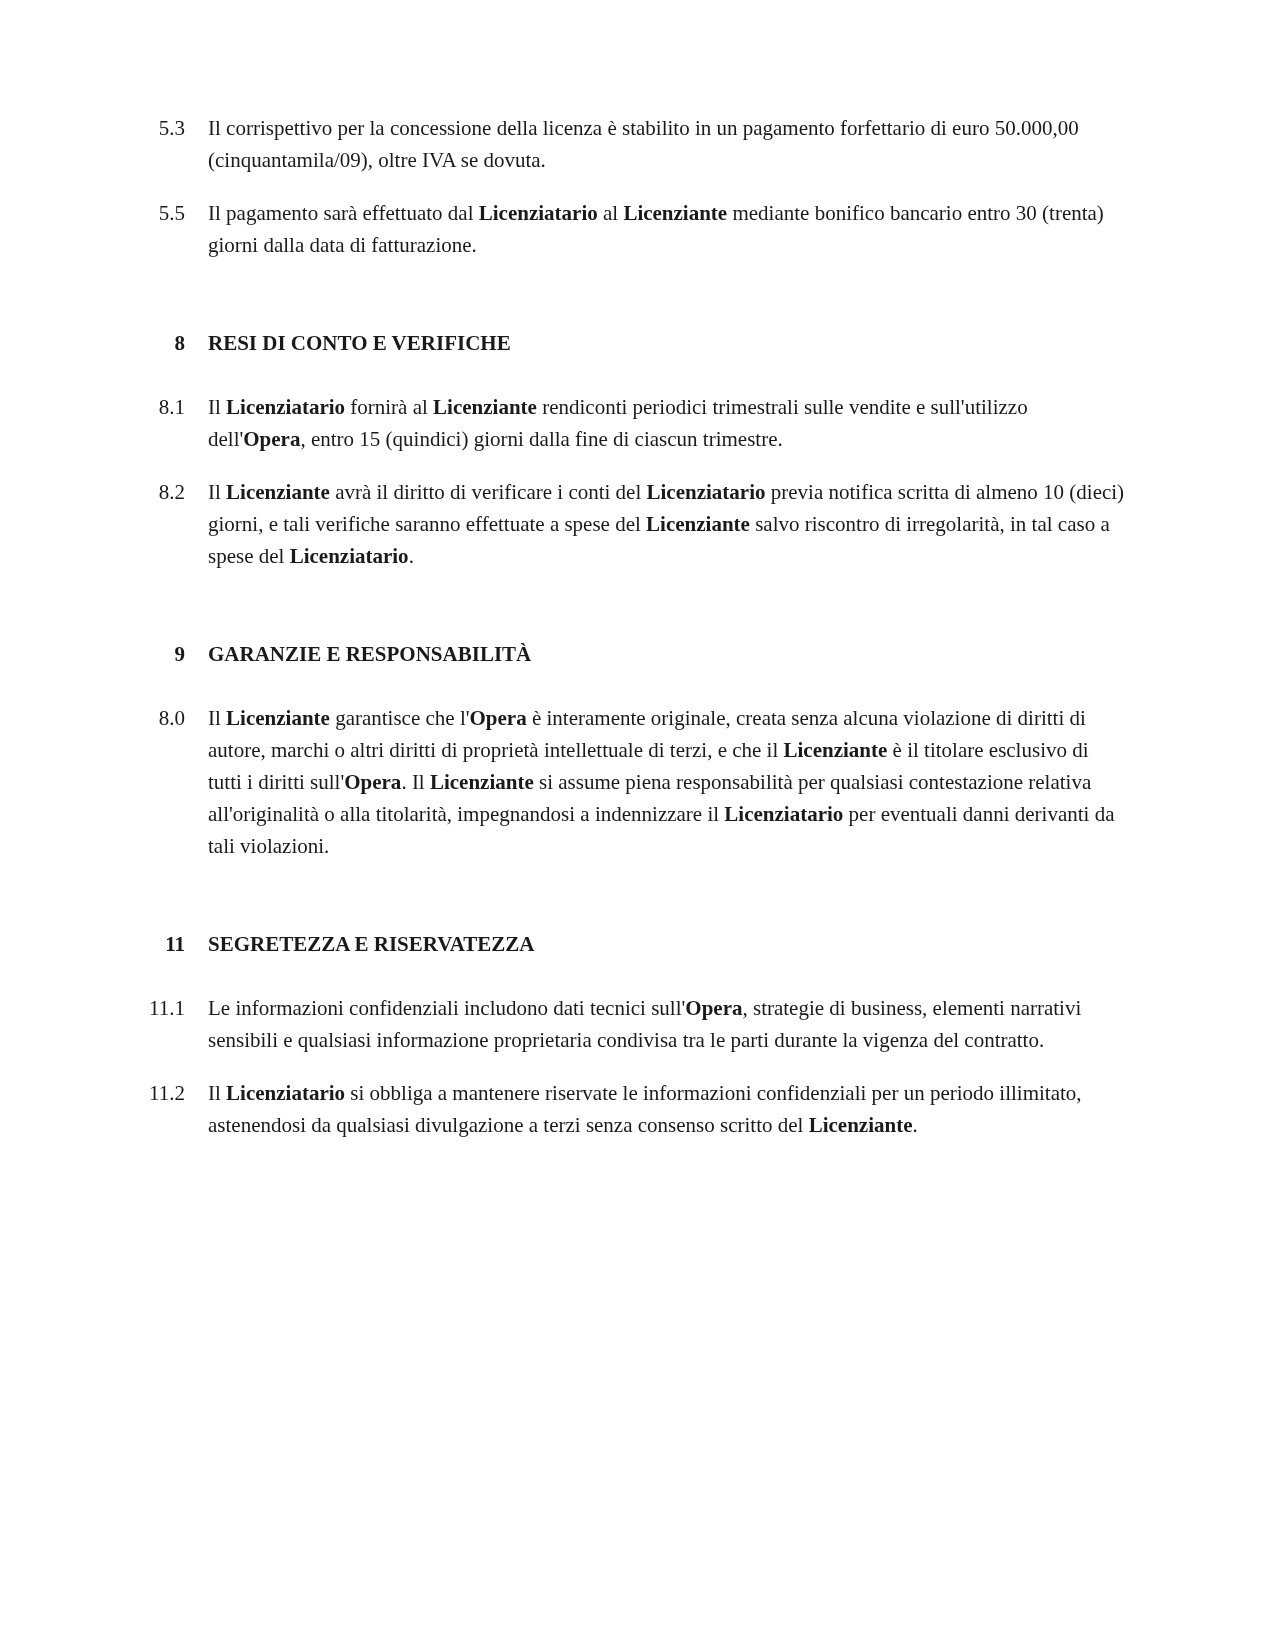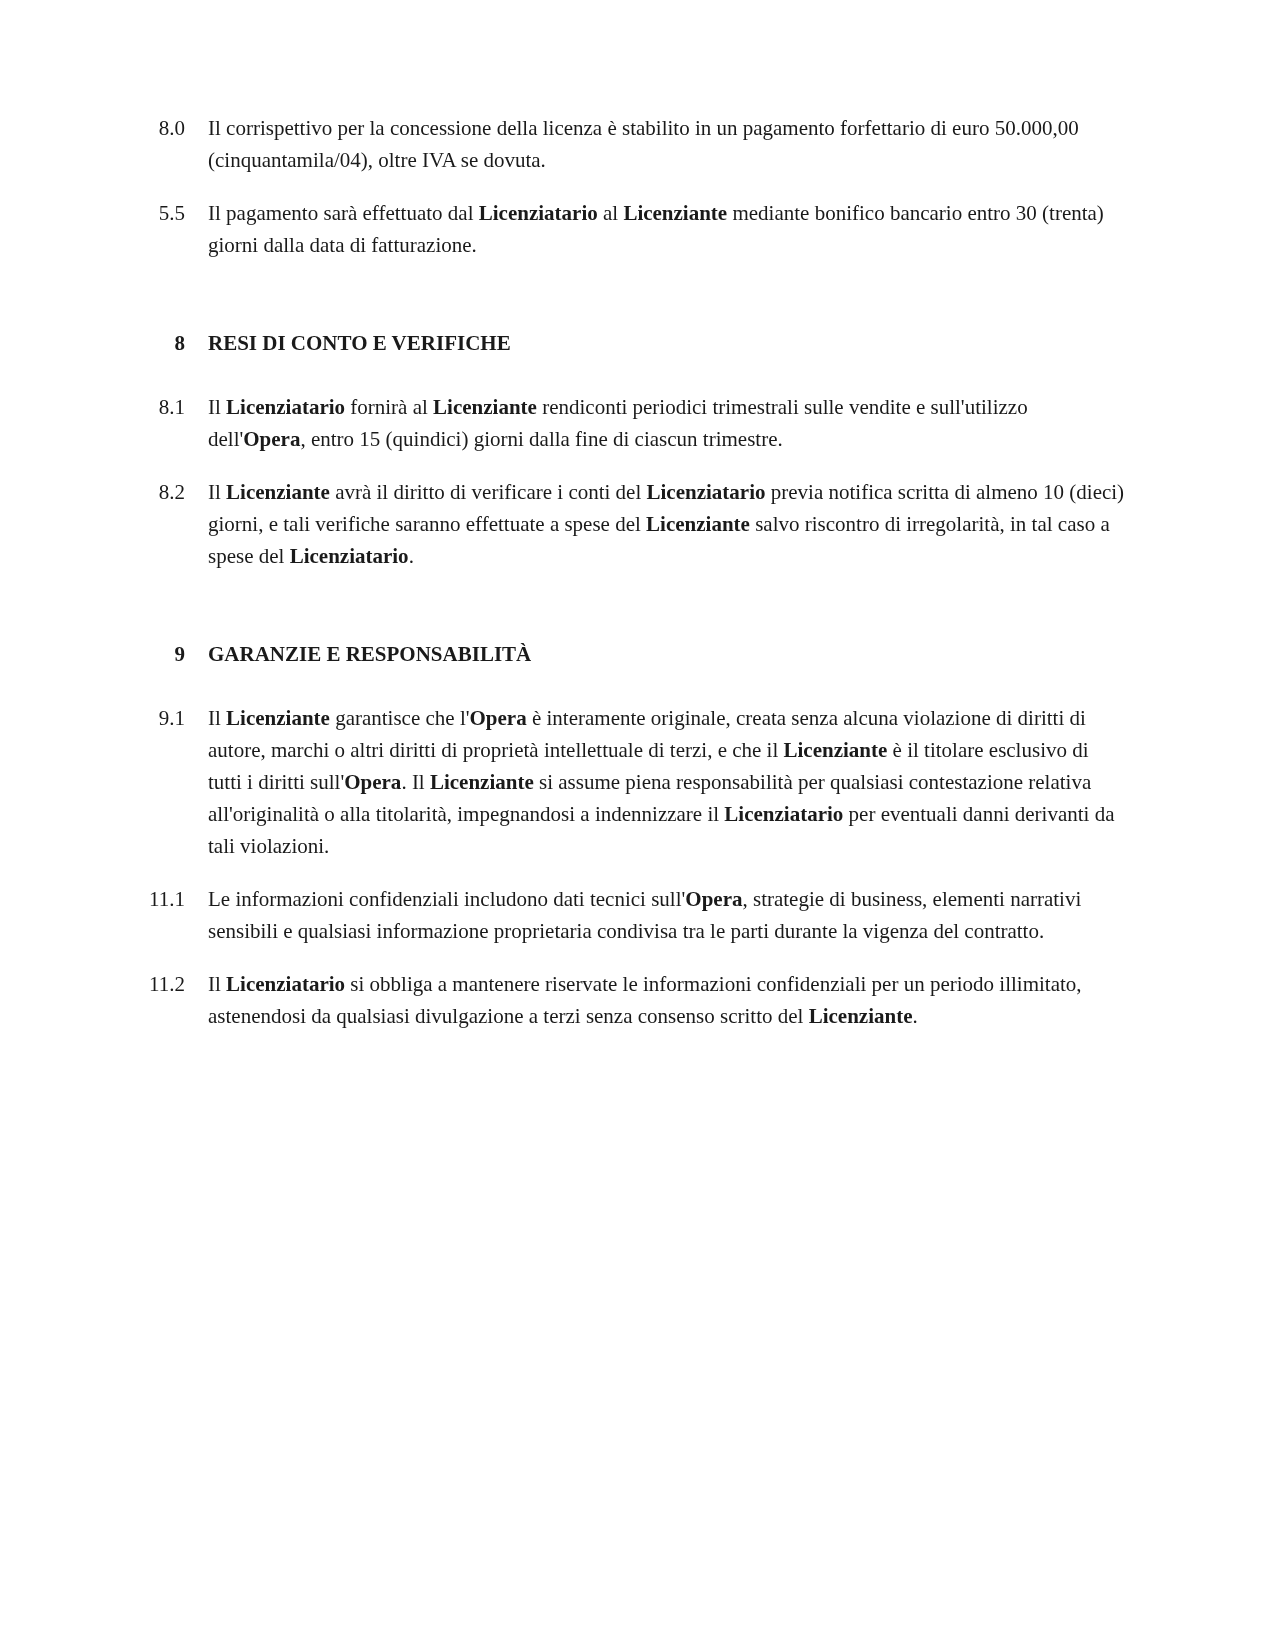--- a/index.html
+++ b/index.html
@@ -42,22 +42,22 @@
   }
   .heading + .clause { margin-top: 32px; }
   strong { font-weight: 700; font-family: Liberation Serif, serif; }
 </style>
 </head>
 <body>
 
 <div class="page">
   <div id="doc-root">
       <div class="row clause">
-    <div class="num">8.0</div>
-    <div class="txt">Il corrispettivo per la concessione della licenza è stabilito in un pagamento forfettario di euro 50.000,00 (cinquantamila/04), oltre IVA se dovuta.</div>
+    <div class="num">5.3</div>
+    <div class="txt">Il corrispettivo per la concessione della licenza è stabilito in un pagamento forfettario di euro 50.000,00 (cinquantamila/09), oltre IVA se dovuta.</div>
   </div>
       <div class="row clause">
     <div class="num">5.5</div>
     <div class="txt">Il pagamento sarà effettuato dal <strong>Licenziatario</strong> al <strong>Licenziante</strong> mediante bonifico bancario entro 30 (trenta) giorni dalla data di fatturazione.</div>
   </div>
       <div class="row heading">
     <div class="num">8</div>
     <div class="txt">RESI DI CONTO E VERIFICHE</div>
   </div>
       <div class="row clause">
@@ -66,22 +66,26 @@
   </div>
       <div class="row clause">
     <div class="num">8.2</div>
     <div class="txt">Il <strong>Licenziante</strong> avrà il diritto di verificare i conti del <strong>Licenziatario</strong> previa notifica scritta di almeno 10 (dieci) giorni, e tali verifiche saranno effettuate a spese del <strong>Licenziante</strong> salvo riscontro di irregolarità, in tal caso a spese del <strong>Licenziatario</strong>.</div>
   </div>
       <div class="row heading">
     <div class="num">9</div>
     <div class="txt">GARANZIE E RESPONSABILITÀ</div>
   </div>
       <div class="row clause">
-    <div class="num">9.1</div>
+    <div class="num">8.0</div>
     <div class="txt">Il <strong>Licenziante</strong> garantisce che l'<strong>Opera</strong> è interamente originale, creata senza alcuna violazione di diritti di autore, marchi o altri diritti di proprietà intellettuale di terzi, e che il <strong>Licenziante</strong> è il titolare esclusivo di tutti i diritti sull'<strong>Opera</strong>. Il <strong>Licenziante</strong> si assume piena responsabilità per qualsiasi contestazione relativa all'originalità o alla titolarità, impegnandosi a indennizzare il <strong>Licenziatario</strong> per eventuali danni derivanti da tali violazioni.</div>
+  </div>
+      <div class="row heading">
+    <div class="num">11</div>
+    <div class="txt">SEGRETEZZA E RISERVATEZZA</div>
   </div>
       <div class="row clause">
     <div class="num">11.1</div>
     <div class="txt">Le informazioni confidenziali includono dati tecnici sull'<strong>Opera</strong>, strategie di business, elementi narrativi sensibili e qualsiasi informazione proprietaria condivisa tra le parti durante la vigenza del contratto.</div>
   </div>
       <div class="row clause">
     <div class="num">11.2</div>
     <div class="txt">Il <strong>Licenziatario</strong> si obbliga a mantenere riservate le informazioni confidenziali per un periodo illimitato, astenendosi da qualsiasi divulgazione a terzi senza consenso scritto del <strong>Licenziante</strong>.</div>
   </div>
     </div>

